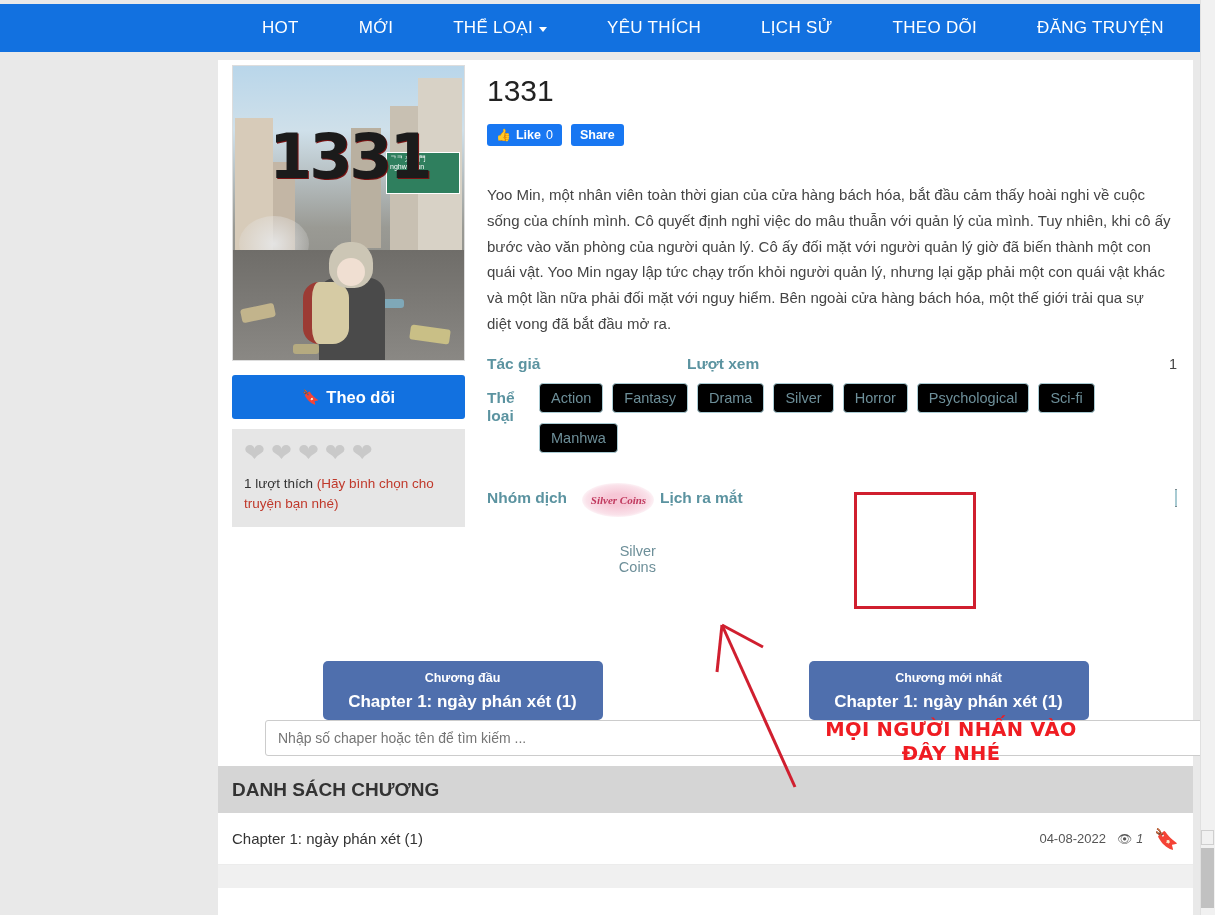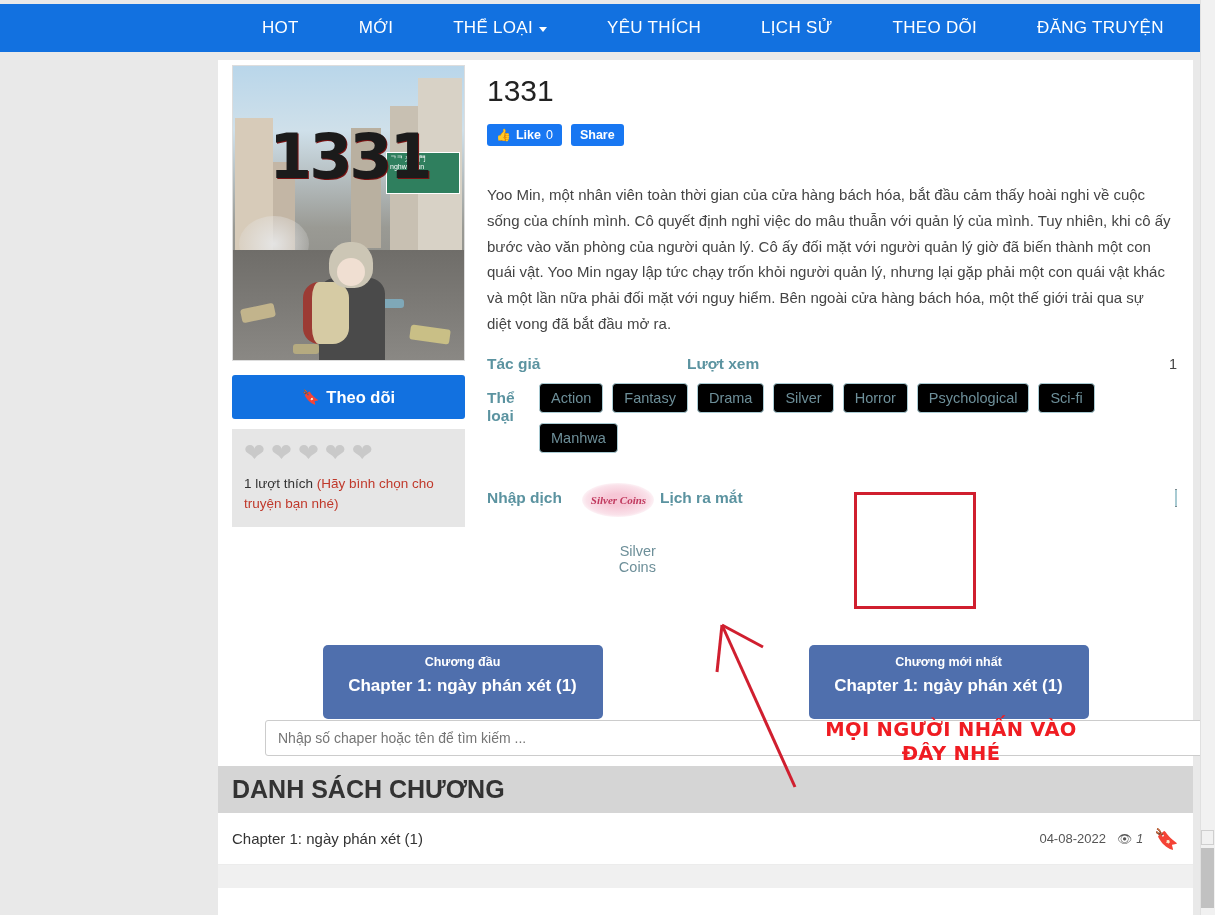--- a/index.html
+++ b/index.html
@@ -247,25 +247,26 @@
     border: 3px solid #d01f2f;
     pointer-events: none;
   }
 
   
   .chap-nav {
     position: absolute; top: 585px; left: 0; width: 975px;
     display: flex; justify-content: center; gap: 206px;
   }
   .chap-btn {
-    width: 280px; padding: 10px 6px 23px;
+    width: 280px; padding: 10px 6px 8px;
     background: #4f6fad;
     border: none; border-radius: 5px;
     color: #ffffff; text-align: center; cursor: pointer;
     font-family: "Liberation Sans", sans-serif;
+    margin-top: 16px;
   }
   .chap-btn .small { font-size: 12.5px; font-weight: bold; display: block; }
   .chap-btn .big { font-size: 17px; font-weight: bold; display: block; margin-top: 7px; }
 
   
   .search-wrap { position: absolute; top: 660px; left: 0; width: 975px; padding: 0 0px; }
   .search-input {
     width: 975px; height: 36px;
     border: 1px solid #cccccc; border-radius: 3px;
     background: #ffffff;
@@ -274,21 +275,21 @@
     font-family: "Liberation Sans", sans-serif;
     outline: none;
     margin-left: 47px;
   }
   .list-header {
     position: absolute; top: 706px; left: 0;
     width: 975px; height: 47px;
     background: #d5d5d5;
     display: flex; align-items: center;
     padding-left: 14px;
-    font-size: 25px; font-weight: bold; color: #333333;
+    font-size: 19px; font-weight: bold; color: #333333;
   }
   .chapter-row {
     position: absolute; top: 753px; left: 0;
     width: 975px; height: 52px;
     border-bottom: 1px solid #ececec;
     display: flex; align-items: center;
     padding: 0 14px;
     background: #ffffff;
   }
   .chapter-name { font-size: 15px; color: #333333; cursor: pointer; }
@@ -460,21 +461,21 @@
         <span class="tag">Drama</span>
         <span class="tag">Silver</span>
         <span class="tag">Horror</span>
         <span class="tag">Psychological</span>
         <span class="tag">Sci-fi</span>
         <span class="tag">Manhwa</span>
       </div>
     </div>
 
     <div class="meta-row" style="margin-top:14px;">
-      <div class="meta-label nd">Nhập dịch</div>
+      <div class="meta-label nd">Nhóm dịch</div>
       <div class="group-card">
         <div class="group-logo">
           <span>Silver Coins</span>
         </div>
         <div class="group-name">Silver Coins</div>
       </div>
       <div class="views-block" style="padding-top:22px;">
         <span class="views-label">Lịch ra mắt</span>
         <span class="views-value">
           <span class="tag empty"></span>

